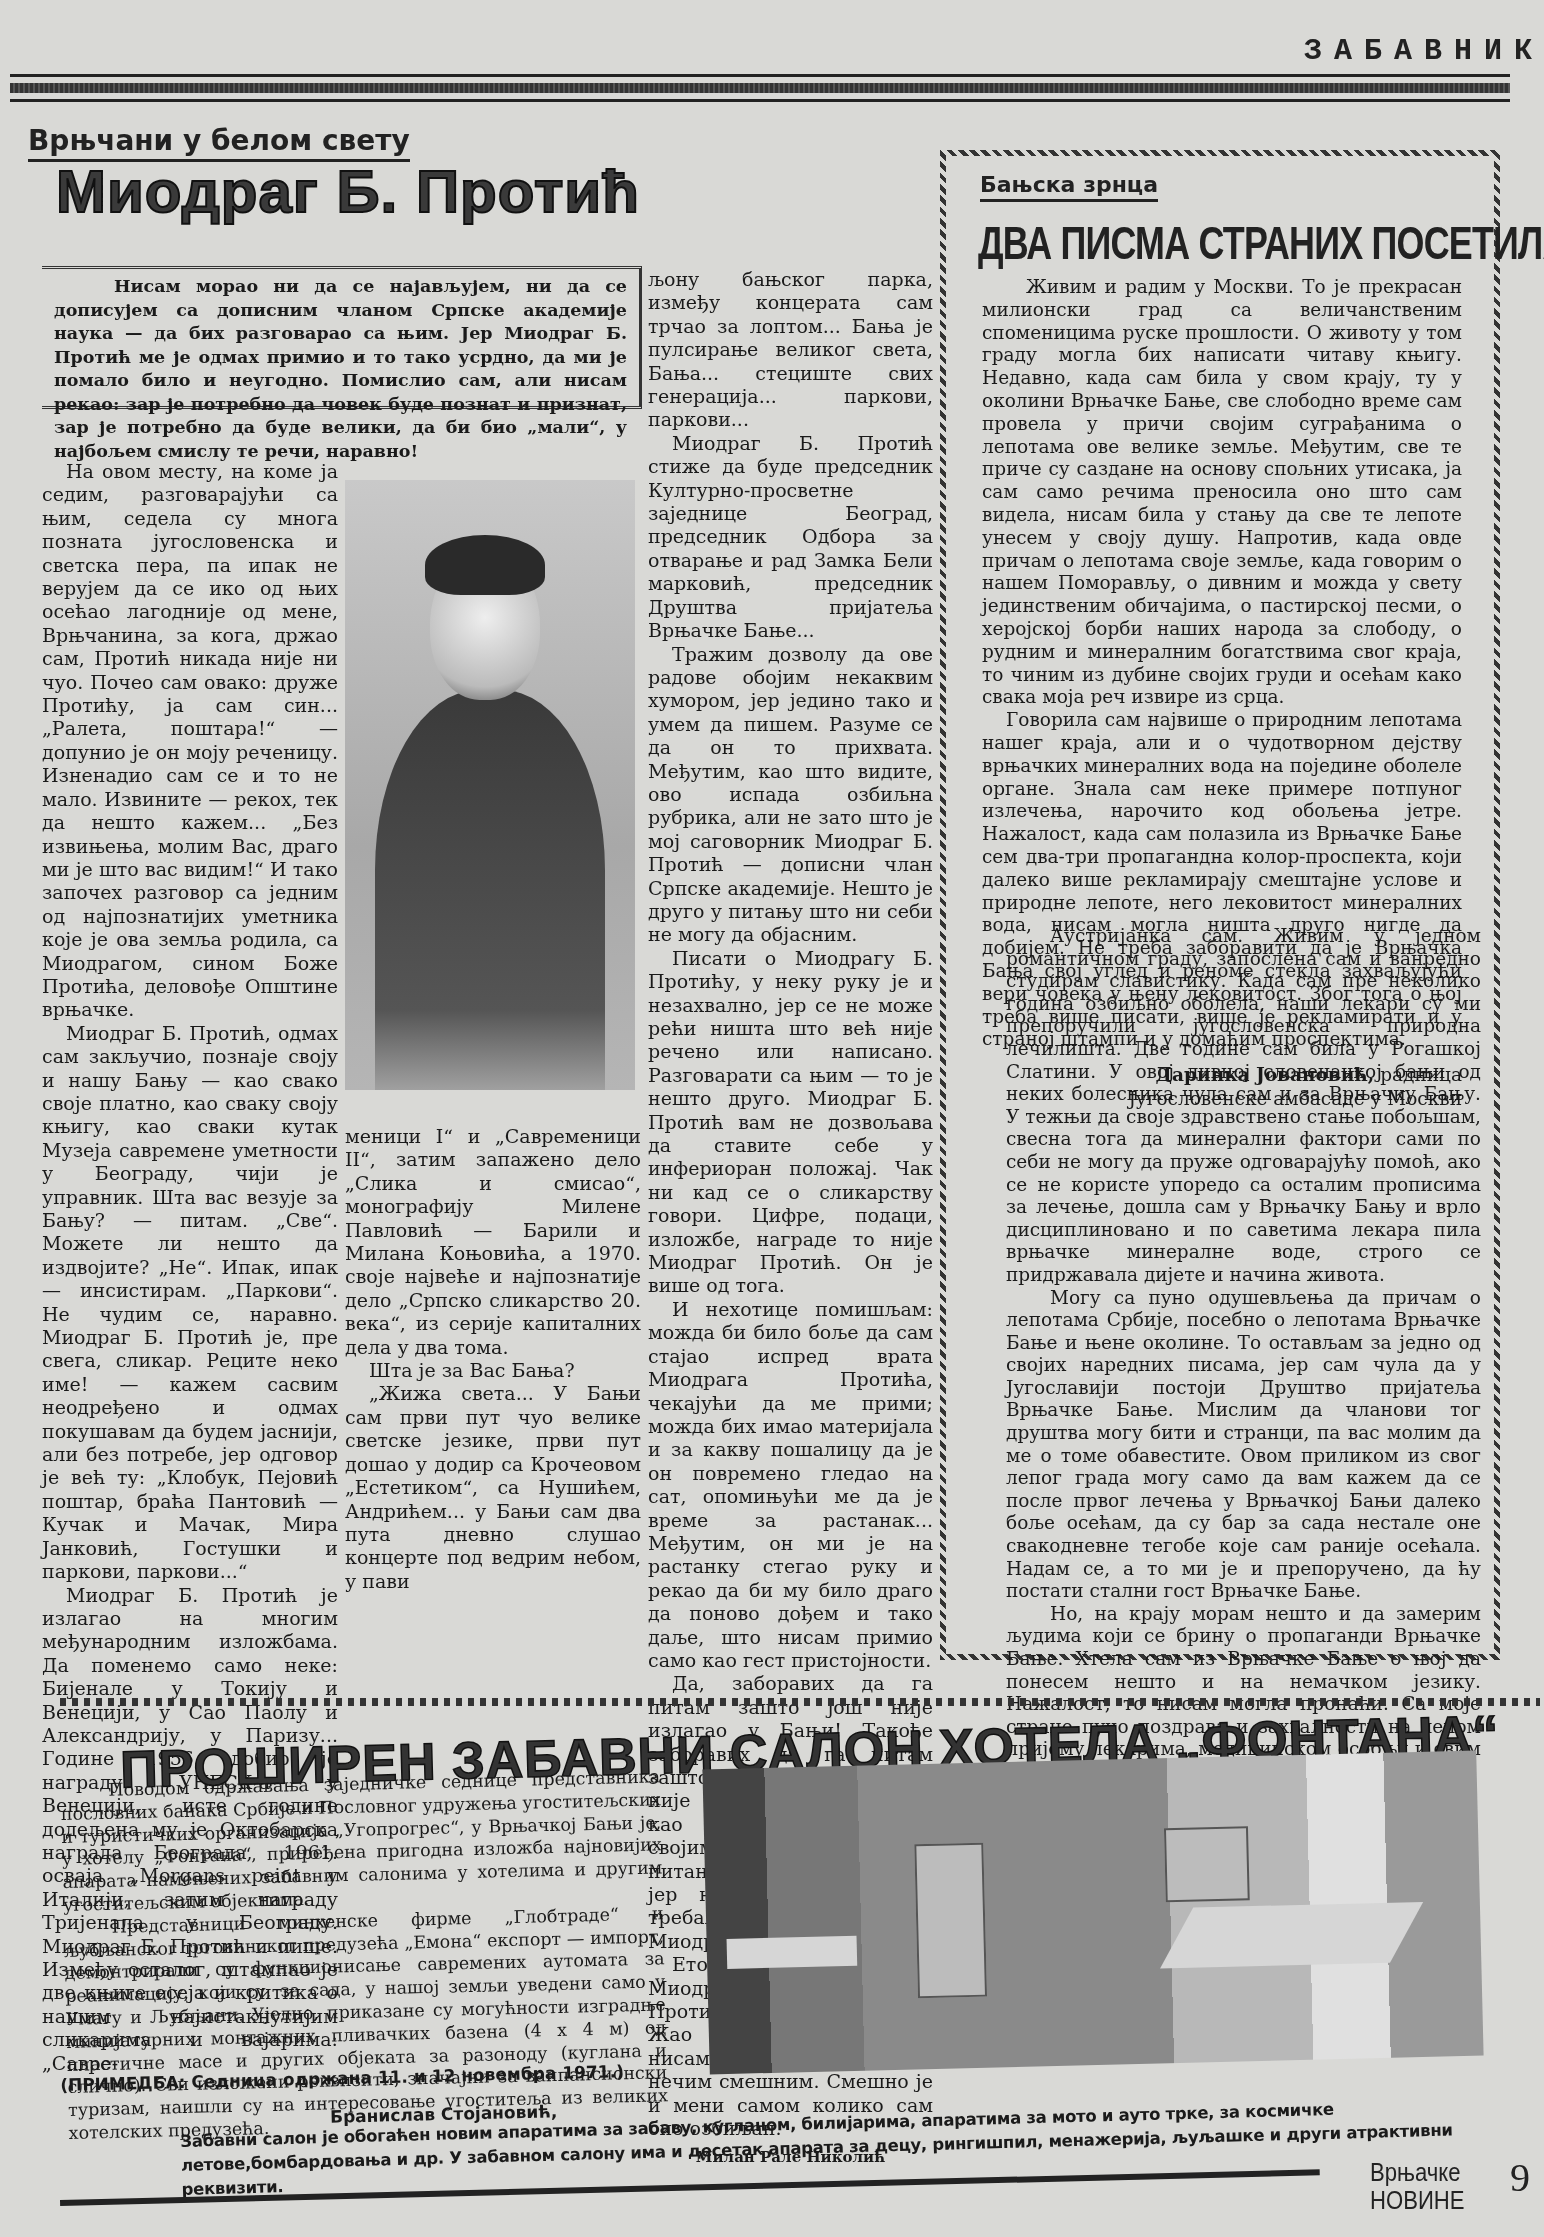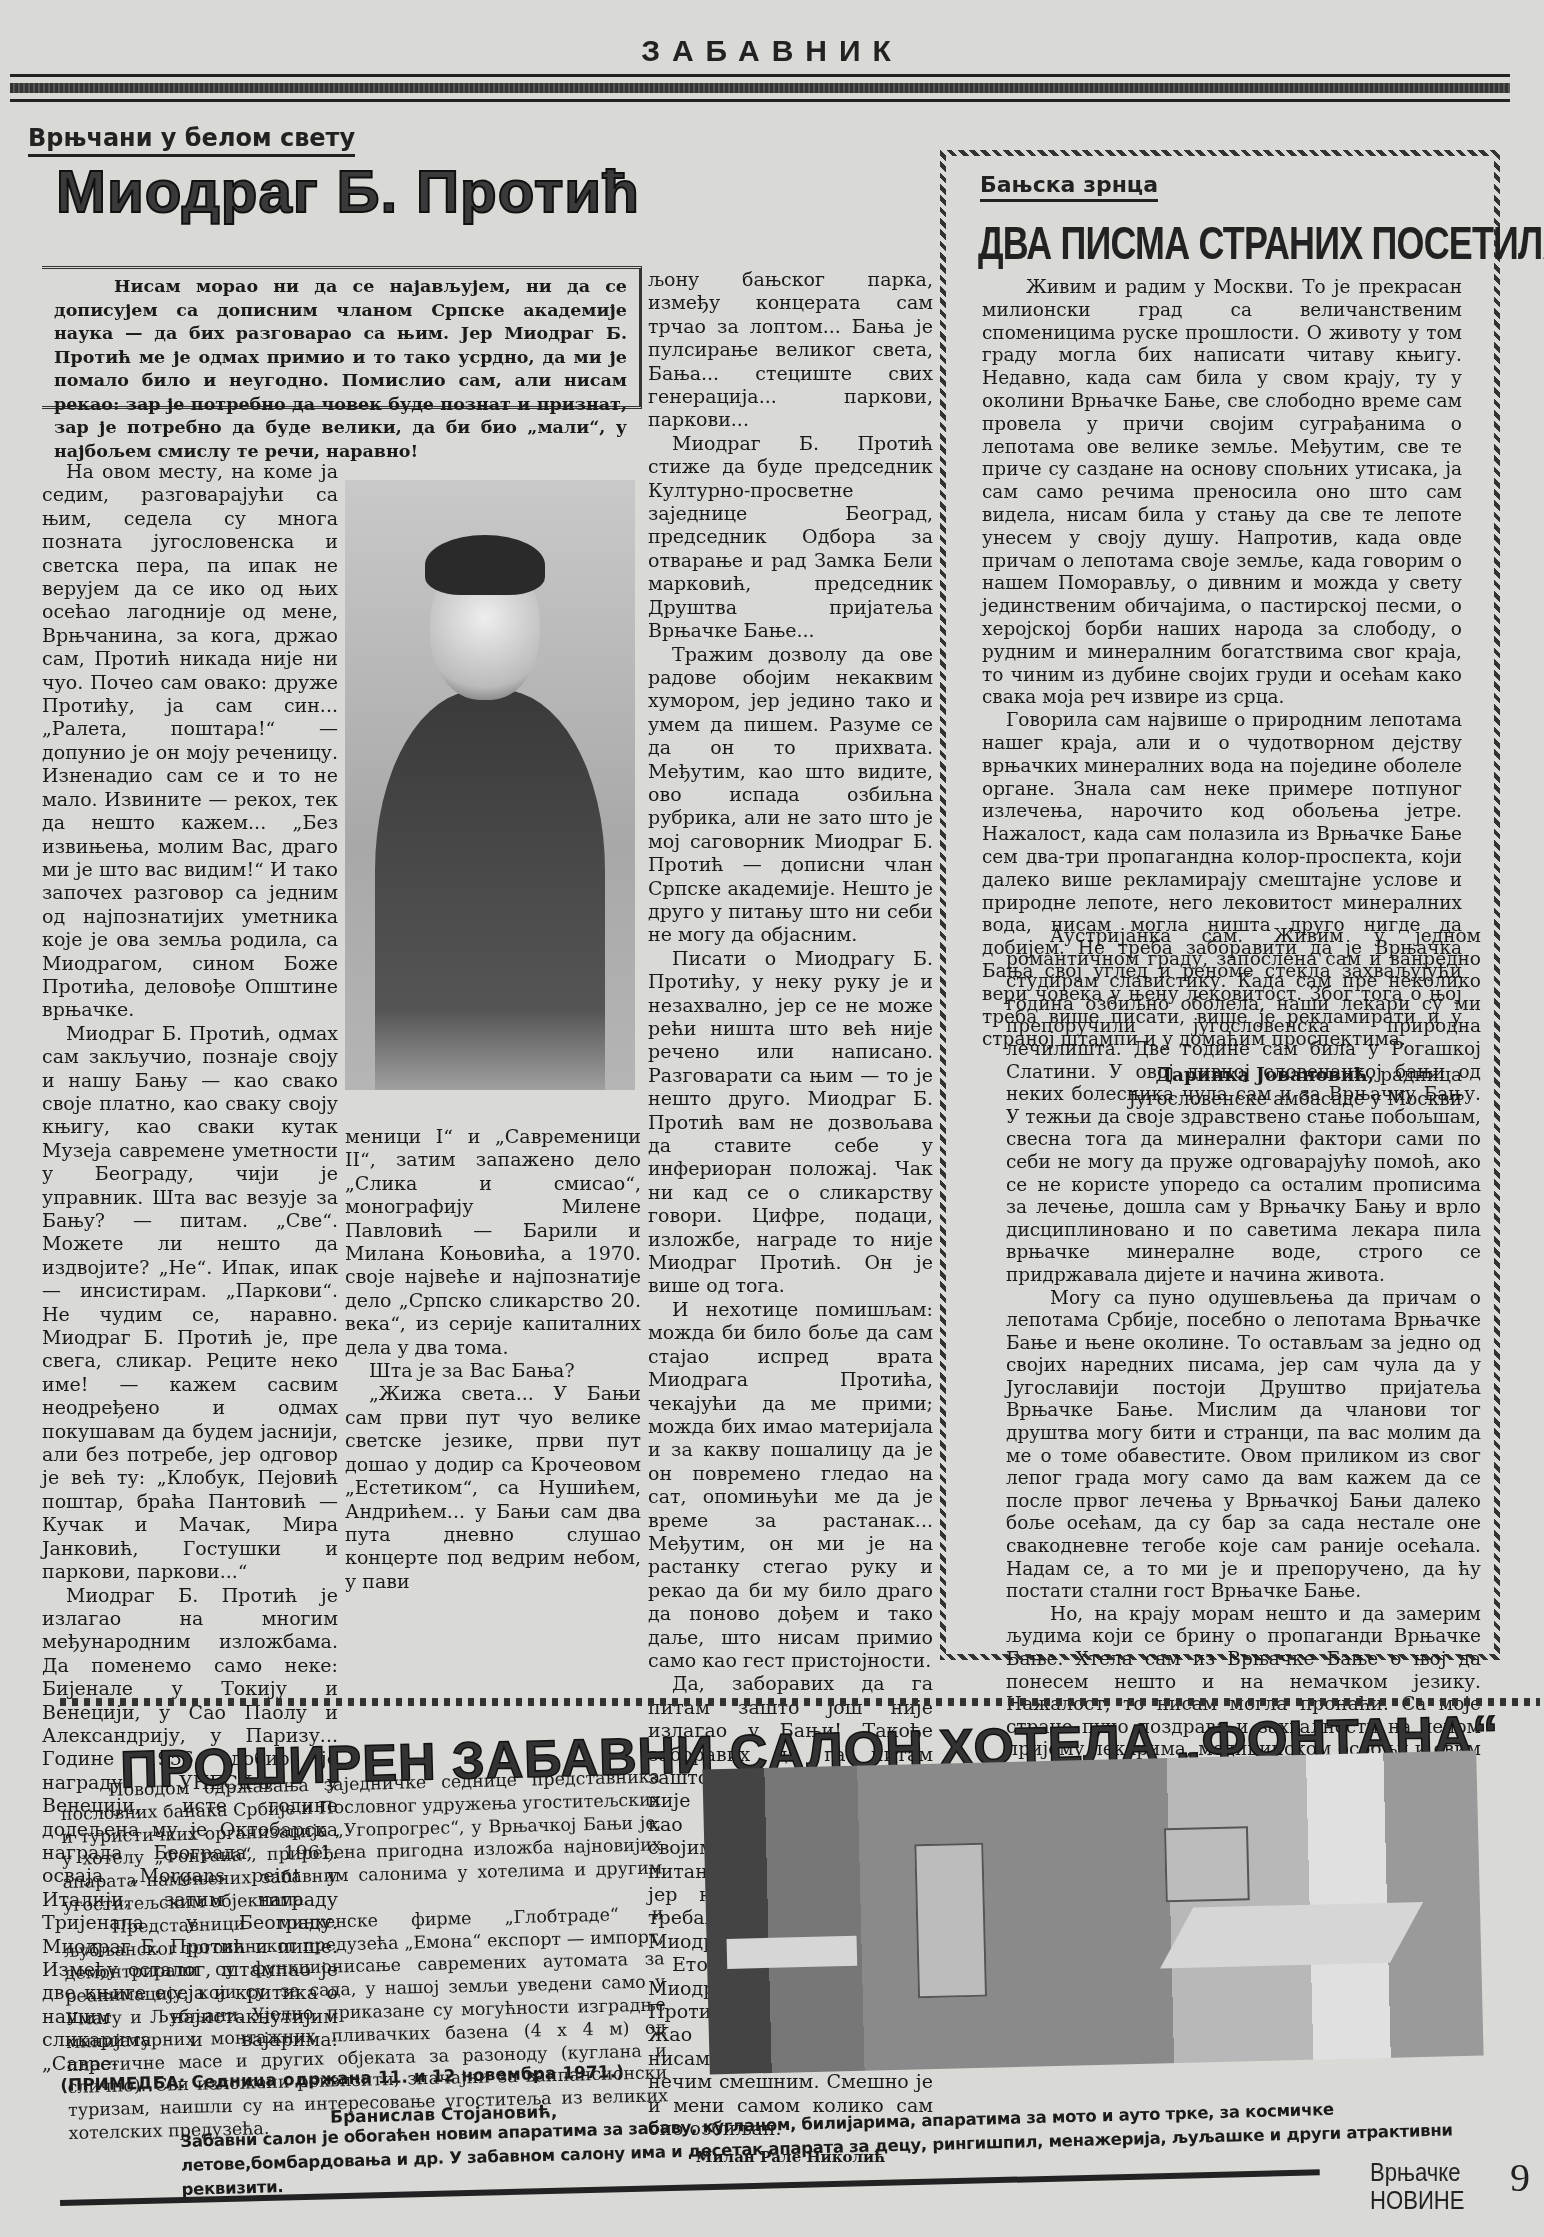--- a/index.html
+++ b/index.html
@@ -1,18 +1,18 @@
 <!DOCTYPE html>
 <html><head>
 <meta charset="utf-8">
 <style>
   html,body{margin:0;padding:0;}
   body{width:1544px;height:2237px;background:#d9d9d6;position:relative;overflow:hidden;font-family:"DejaVu Serif","Liberation Serif",serif;color:#1a1a1a;}
   .abs{position:absolute;}
-  .section-title{left:0;width:1544px;top:34px;text-align:center;font-family:Liberation Sans, sans-serif;font-weight:bold;font-size:30px;letter-spacing:12px;color:#222;}
+  .section-title{left:0;width:1544px;top:34px;text-align:right;font-family:Liberation Mono, monospace;font-weight:bold;font-size:30px;letter-spacing:12px;color:#222;}
   .top-rule{left:10px;width:1500px;top:74px;height:32px;}
   .top-rule .l1{height:3px;background:#222;margin-bottom:6px;}
   .top-rule .l2{height:10px;background:repeating-linear-gradient(90deg,#333 0 3px,#555 3px 5px);margin-bottom:6px;}
   .top-rule .l3{height:3px;background:#222;}
   .rubric{font-family:"DejaVu Sans",sans-serif;font-weight:bold;color:#222;border-bottom:3px solid #222;padding-bottom:2px;display:inline-block;}
   .headline-main{font-family:"Liberation Sans","DejaVu Sans",sans-serif;font-size:60px;font-weight:bold;color:#3a3a3a;letter-spacing:1px;-webkit-text-stroke:2px #111;line-height:1;}
   .lead-box{left:42px;top:266px;width:600px;height:143px;border-top:3px double #333;border-right:3px solid #333;border-bottom:3px double #333;box-sizing:border-box;padding:6px 12px 15px 12px;}
   .lead-box p{margin:0;font-weight:bold;font-size:17.5px;line-height:23.5px;text-align:justify;text-indent:60px;}
   .col{font-size:19px;line-height:23.4px;text-align:justify;}
   .col p{margin:0;text-indent:24px;}
@@ -42,21 +42,21 @@
 <body>
 
 <div class="abs section-title">ЗАБАВНИК</div>
 <div class="abs top-rule">
     <div class="l1"></div>
     <div class="l2"></div>
     <div class="l3"></div>
   </div>
 
 <div class="abs" style="left:28px;top:124px;">
-  <span class="rubric" style="font-size:24px;">Врњчани у белом свету</span>
+  <span class="rubric" style="font-size:28px;">Врњчани у белом свету</span>
 </div>
 <div class="abs headline-main" style="left:56px;top:162px;">Миодраг Б. Протић</div>
 
 <div class="abs lead-box">
   <p>Нисам морао ни да се најављујем, ни да се дописујем са дописним чланом Српске академије наука — да бих разговарао са њим. Јер Миодраг Б. Протић ме је одмах примио и то тако усрдно, да ми је помало било и неугодно. Помислио сам, али нисам рекао: зар је потребно да човек буде познат и признат, зар је потребно да буде велики, да би био „мали“, у најбољем смислу те речи, наравно!</p>
 </div>
 
 <div class="abs col" style="left:42px;top:460px;width:296px;">
   <p>На овом месту, на коме ја седим, разговарајући са њим, седела су многа позната југословенска и светска пера, па ипак не верујем да се ико од њих осећао лагодније од мене, Врњчанина, за кога, држао сам, Протић никада није ни чуо. Почео сам овако: друже Протићу, ја сам син... „Ралета, поштара!“ — допунио је он моју реченицу. Изненадио сам се и то не мало. Извините — рекох, тек да нешто кажем... „Без извињења, молим Вас, драго ми је што вас видим!“ И тако започех разговор са једним од најпознатијих уметника које је ова земља родила, са Миодрагом, сином Боже Протића, деловође Општине врњачке.</p>
   <p>Миодраг Б. Протић, одмах сам закључио, познаје своју и нашу Бању — као свако своје платно, као сваку своју књигу, као сваки кутак Музеја савремене уметности у Београду, чији је управник. Шта вас везује за Бању? — питам. „Све“. Можете ли нешто да издвојите? „Не“. Ипак, ипак — инсистирам. „Паркови“. Не чудим се, наравно. Миодраг Б. Протић је, пре свега, сликар. Реците неко име! — кажем сасвим неодређено и одмах покушавам да будем јаснији, али без потребе, јер одговор је већ ту: „Клобук, Пејовић поштар, браћа Пантовић — Кучак и Мачак, Мира Јанковић, Гостушки и паркови, паркови...“</p>

